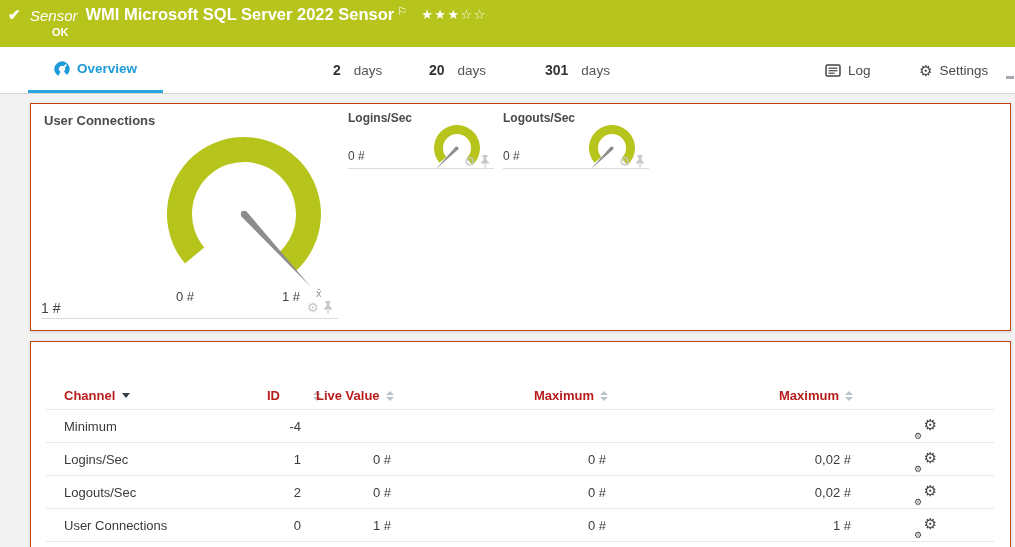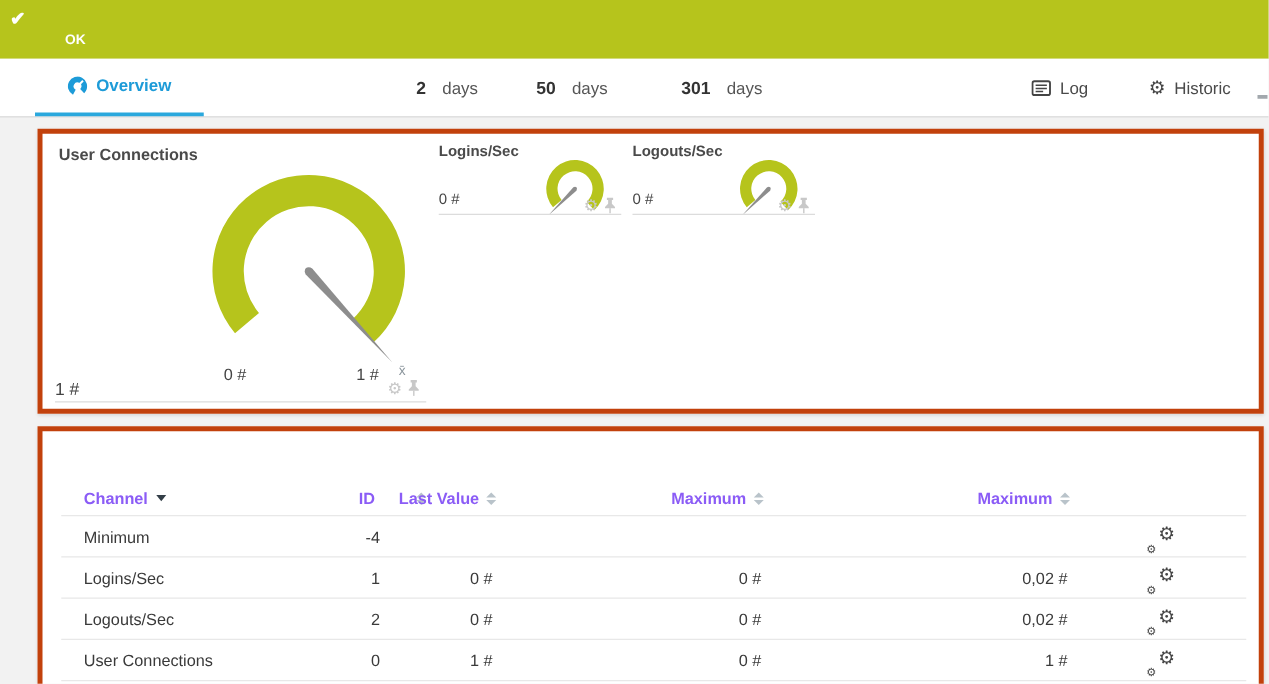--- a/index.html
+++ b/index.html
@@ -22,74 +22,80 @@
   
   .tabbar { position:absolute; left:0; top:47px; width:1015px; height:47px; background:#fff; border-bottom:1px solid #d6d6d6; }
   .tab { position:absolute; top:0; height:46px; display:flex; align-items:center; gap:7px; font-size:13.5px; color:#4a4a4a; cursor:pointer; white-space:nowrap; }
   .tab .num { font-weight:bold; color:#333; font-size:14px; }
   .tab .unit { color:#555; margin-left:6px; }
   .tab-active { color:var(--blue,#1d9bd8); font-weight:bold; border-bottom:3px solid var(--blue-underline,#2aa8dd); justify-content:center; }
   .tab svg { display:block; }
   .overflow-dash { position:absolute; left:1006px; top:29px; width:8px; height:3px; background:#a2a8ad; }
 
   
-  .panel { position:absolute; background:#fff; border:4px solid #c2410c; box-shadow:0 1px 3px rgba(0,0,0,.14); }
+  .panel { position:absolute; background:#fff; border:1px solid #c2410c; box-shadow:0 1px 3px rgba(0,0,0,.14); }
   #panel-gauges { left:30px; top:103px; width:981px; height:228px; }
   #panel-table  { left:30px; top:341px; width:981px; height:230px; }
 
   
   .tile-title-lg { position:absolute; left:13px; top:9px; font-size:13px; font-weight:bold; color:#4a4a4a; }
   .tile-title-sm { position:absolute; top:7px; font-size:12px; font-weight:bold; color:#4a4a4a; }
   .gauge-svg { position:absolute; }
   .scale-label { position:absolute; font-size:13px; color:#444; }
   .cur-value-lg { position:absolute; left:10px; top:196px; font-size:14px; color:#444; }
   .cur-value-sm { position:absolute; top:45px; font-size:12px; color:#444; }
   .tile-underline { position:absolute; height:1px; background:#dcdcdc; }
   .tile-icons { position:absolute; display:flex; align-items:center; gap:4px; color:#c8c8c8; }
   .tile-icons .gear-glyph { font-size:13px; line-height:1; }
 
   
-  .thead-cell { position:absolute; top:46px; font-size:13px; font-weight:bold; color:#8b5cf6; display:flex; align-items:center; }
+  .thead-cell { position:absolute; top:46px; font-size:13px; font-weight:bold; color:#b91c1c; display:flex; align-items:center; }
   .caret-down { width:0; height:0; border-left:4px solid transparent; border-right:4px solid transparent; border-top:5px solid #333e47; margin-left:7px; }
   .sort { display:inline-block; margin-left:6px; }
   .sort i { display:block; width:0; height:0; border-left:4px solid transparent; border-right:4px solid transparent; }
   .sort .up { border-bottom:4px solid #b9c3ca; margin-bottom:2px; }
   .sort .down { border-top:4px solid #b9c3ca; }
   .sep { position:absolute; left:15px; width:948px; height:1px; background:#e8e8e8; }
   .cell { position:absolute; font-size:13px; color:#3a3a3a; }
   .cell.num { text-align:right; }
   .gears { position:absolute; left:882px; width:24px; height:20px; color:#454545; cursor:pointer; }
   .gears .g1 { position:absolute; right:0; top:-3px; font-size:15px; line-height:1; }
   .gears .g2 { position:absolute; left:1px; bottom:-1px; font-size:9px; line-height:1; }
 </style>
 </head>
 <body>
 
 <div class="topbar">
   <span class="check">✔</span>
+  <div class="titlerow">
+    <span class="sensor-type">Sensor</span>
+    <span class="sensor-title">WMI Microsoft SQL Server 2022 Sensor</span>
+    <span class="flag">⚐</span>
+    <span class="stars"><span>★★★</span><span>☆☆</span></span>
+  </div>
   <span class="status-ok">OK</span>
 </div>
 
 <div class="tabbar">
   <div class="tab tab-active" style="left:28px; width:135px;">
     <svg width="16" height="16" viewBox="0 0 16 16">
       <circle cx="8" cy="8" r="5.4" fill="none" stroke="#1d9bd8" stroke-width="4.6" stroke-dasharray="27 7" transform="rotate(118 8 8)"></circle>
       <line x1="7" y1="9" x2="12.4" y2="3.6" stroke="#ffffff" stroke-width="1.6"></line>
     </svg>
     <span>Overview</span>
   </div>
 
 
   <div class="tab" style="left:333px;">
     <span class="num">2</span>
     <span class="unit">days</span>
   </div>
 
   <div class="tab" style="left:429px;">
-    <span class="num">50</span>
+    <span class="num">20</span>
     <span class="unit">days</span>
   </div>
 
   <div class="tab" style="left:545px;">
     <span class="num">301</span>
     <span class="unit">days</span>
   </div>
 
 
   <div class="tab" style="left:825px;">
@@ -97,21 +103,21 @@
       <rect x="1" y="1" width="14" height="11" rx="1.5" fill="none" stroke="#444" stroke-width="1.5"></rect>
       <line x1="3.5" y1="4.2" x2="12.5" y2="4.2" stroke="#444" stroke-width="1.2"></line>
       <line x1="3.5" y1="6.7" x2="12.5" y2="6.7" stroke="#444" stroke-width="1.2"></line>
       <line x1="3.5" y1="9.2" x2="9.5" y2="9.2" stroke="#444" stroke-width="1.2"></line>
     </svg>
     <span>Log</span>
   </div>
 
   <div class="tab" style="left:919px;">
     <span style="font-size:15px; line-height:1; color:#444;">⚙</span>
-    <span>Historic</span>
+    <span>Settings</span>
   </div>
 
   <div class="overflow-dash"></div>
 </div>
 
 <div class="panel" id="panel-gauges">
 
   <div class="tile-title-lg">User Connections</div>
   <svg class="gauge-svg" style="left:123px; top:25px;" width="190" height="180" viewBox="-90 -85 190 180">
     <path d="M -59.0 49.5 A 77 77 0 1 1 51.5 57.2 L 34.8 38.6 A 52 52 0 1 0 -39.8 33.4 Z" fill="#b6c41c"></path>
@@ -163,29 +169,29 @@
   </div>
   <div class="tile-underline" style="left:472px; top:64px; width:146px;"></div>
 </div>
 
 <div class="panel" id="panel-table">
 
   <div class="thead-cell" style="left:33px;">
     <span>Channel</span>
     <span class="caret-down"></span>
   </div>
-  <div class="thead-cell" style="left:253px;gap:27px;">
+  <div class="thead-cell" style="left:236px;gap:27px;">
     <span>ID</span>
     <span class="sort">
         <i class="up"></i>
         <i class="down"></i>
       </span>
   </div>
   <div class="thead-cell" style="left:285px;">
-    <span>Last Value</span>
+    <span>Live Value</span>
     <span class="sort">
         <i class="up"></i>
         <i class="down"></i>
       </span>
   </div>
   <div class="thead-cell" style="left:503px;">
     <span>Maximum</span>
     <span class="sort">
         <i class="up"></i>
         <i class="down"></i>

